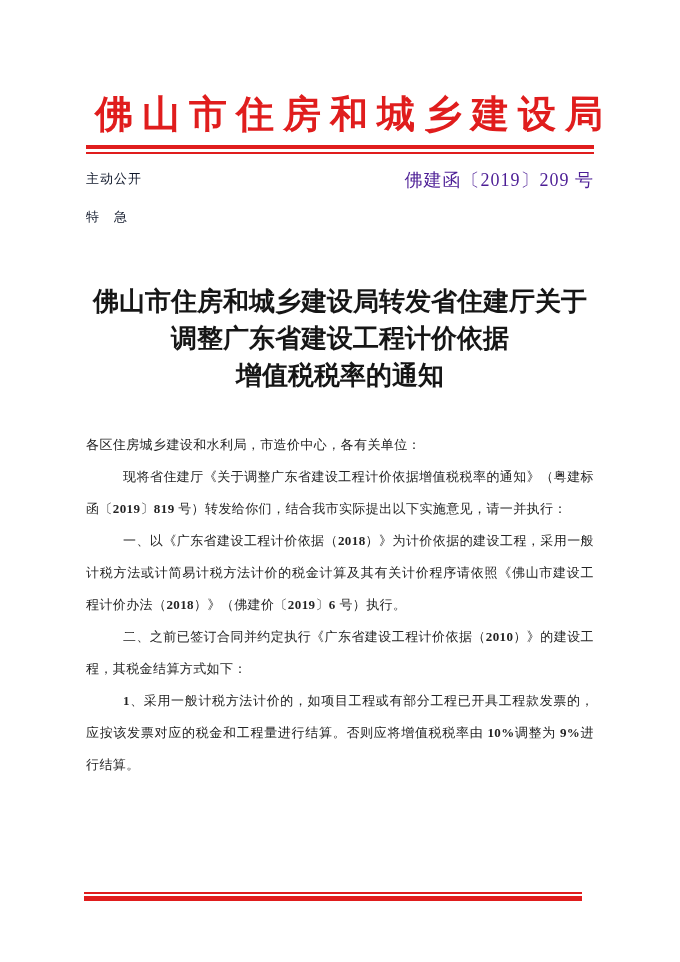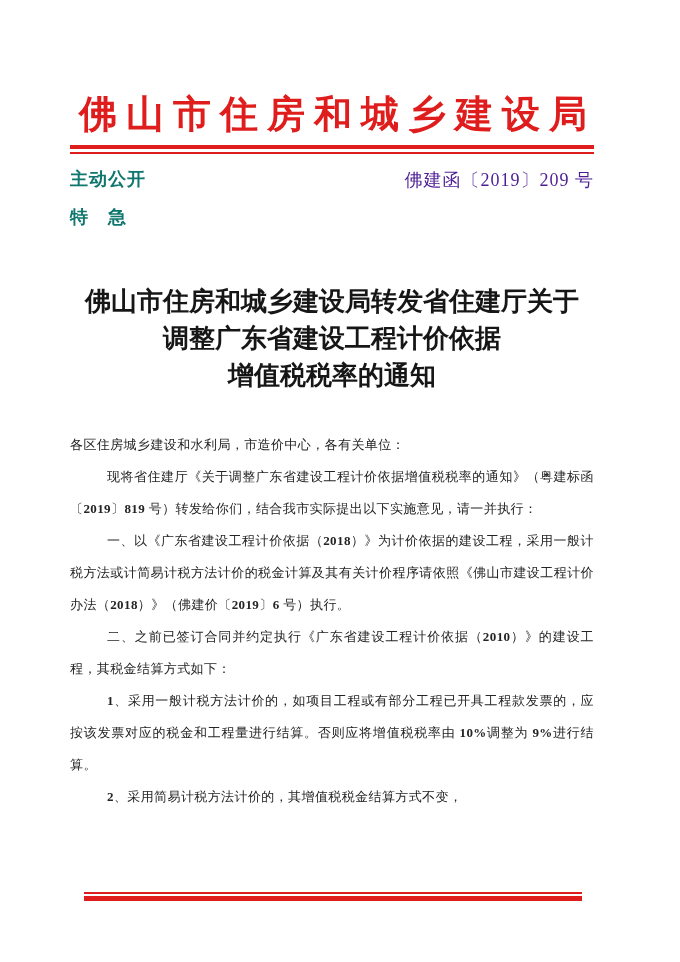--- a/index.html
+++ b/index.html
@@ -10,21 +10,21 @@
     width: 680px;
     height: 962px;
     margin: 0 auto;
     background: #ffffff;
     font-family: "Liberation Serif", "DejaVu Serif", serif;
     color: var(--ink);
     overflow: hidden;
   }
   .content {
     position: absolute;
-    left: 70px;
+    left: 86px;
     right: 86px;
     top: 0;
   }
   .letterhead {
     margin-top: 91px;
     text-align: center;
     font-family: "Liberation Serif", "DejaVu Serif", serif;
     font-weight: 700;
     font-size: 38px;
     line-height: 47px;
@@ -41,25 +41,25 @@
   }
   .meta-row {
     margin-top: 15px;
     display: flex;
     justify-content: space-between;
     align-items: flex-start;
   }
   .meta-left { display: flex; flex-direction: column; }
   .disclosure, .urgency {
     font-family: "Liberation Sans", "DejaVu Sans", sans-serif;
-    font-weight: 700;
-    font-size: 18px;
+    font-weight: 400;
+    font-size: 13px;
     line-height: 20px;
     letter-spacing: 1px;
-    color: #0f766e;
+    color: #0f172a;
   }
   .urgency { margin-top: 18px; }
   .doc-number {
     font-size: 18px;
     line-height: 22px;
     letter-spacing: 1px;
     color: #4c1d95;
   }
   .doc-title {
     margin-top: 56px;
@@ -112,19 +112,18 @@
       <div>调整广东省建设工程计价依据</div>
       <div>增值税税率的通知</div>
     </div>
 
     <div class="body-text">
       <p><span>各区住房城乡建设和水利局，市造价中心，各有关单位：</span></p>
       <p class="indent"><span>现将省住建厅《关于调整广东省建设工程计价依据增值税税率的通知》（粤建标函〔</span><span class="b">2019</span><span>〕</span><span class="b">819</span><span> 号）转发给你们，结合我市实际提出以下实施意见，请一并执行：</span></p>
       <p class="indent"><span>一、以《广东省建设工程计价依据（</span><span class="b">2018</span><span>）》为计价依据的建设工程，采用一般计税方法或计简易计税方法计价的税金计算及其有关计价程序请依照《佛山市建设工程计价办法（</span><span class="b">2018</span><span>）》（佛建价〔</span><span class="b">2019</span><span>〕</span><span class="b">6</span><span> 号）执行。</span></p>
       <p class="indent"><span>二、之前已签订合同并约定执行《广东省建设工程计价依据（</span><span class="b">2010</span><span>）》的建设工程，其税金结算方式如下：</span></p>
       <p class="indent"><span class="b">1</span><span>、采用一般计税方法计价的，如项目工程或有部分工程已开具工程款发票的，应按该发票对应的税金和工程量进行结算。否则应将增值税税率由 </span><span class="b">10%</span><span>调整为 </span><span class="b">9%</span><span>进行结算。</span></p>
-      <p class="indent"><span class="b">2</span><span>、采用简易计税方法计价的，其增值税税金结算方式不变，</span></p>
     </div>
 
   </div>
 
   <div class="foot-rule"></div>
 </div>
 
 </body></html>

